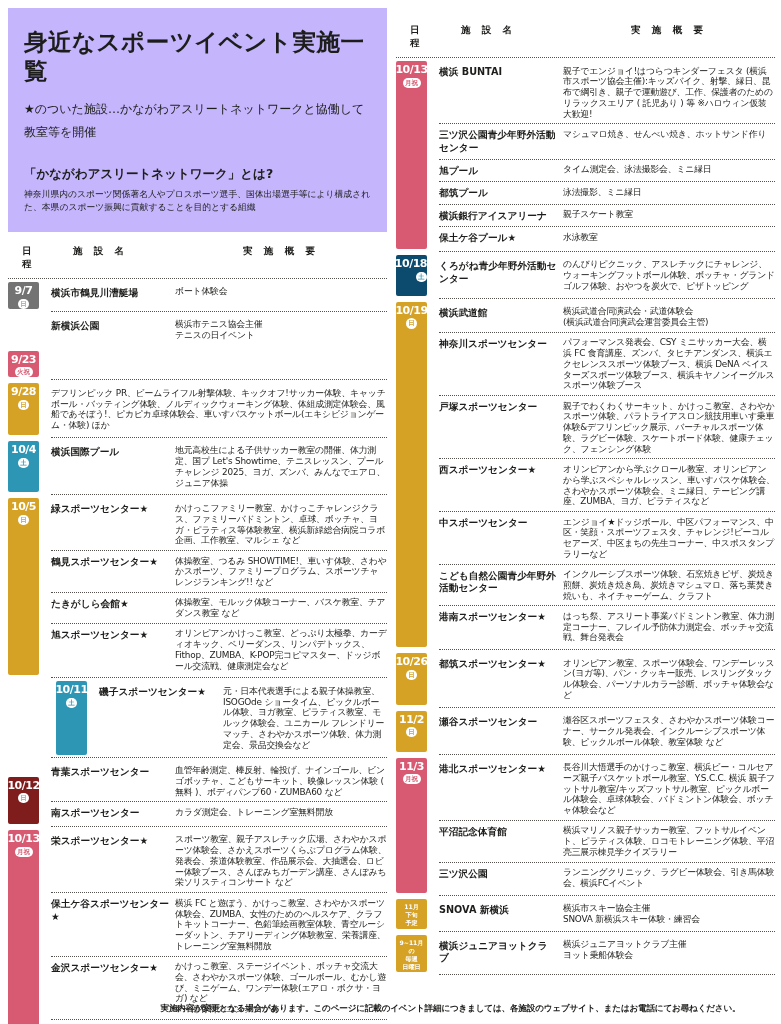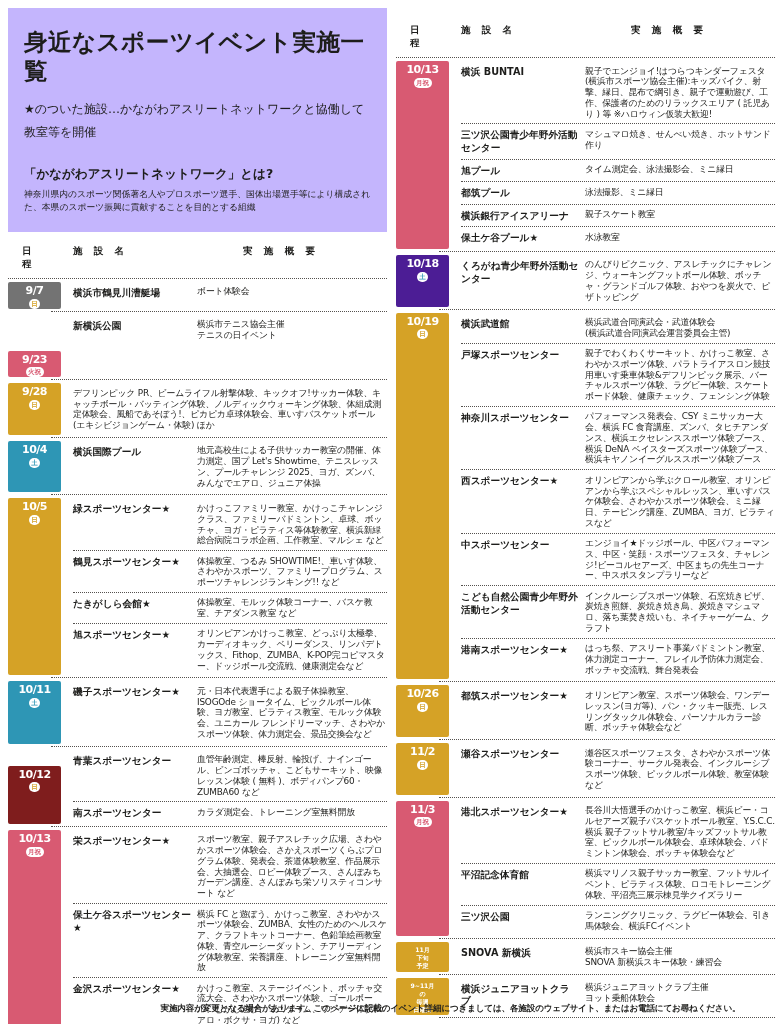--- a/index.html
+++ b/index.html
@@ -19,21 +19,21 @@
   .thead{display:flex;font-size:9.5px;font-weight:bold;letter-spacing:4px;
          padding:13px 0 7px 0;}
   .thead .h-date{width:43px;flex:none;padding-left:14px;box-sizing:border-box;}
   .thead .h-fac{width:124px;flex:none;padding-left:22px;box-sizing:border-box;}
   .thead .h-sum{flex:1;text-align:center;}
   .col.right .thead{padding-top:16px;}
   .hsep{border-top:1.5px dotted #55514e;margin:0 0 3px 0;}
 
   
   .group{display:flex;align-items:stretch;}
-  .badge{width:53px;flex:none;border-radius:2px;display:flex;flex-direction:column;
+  .badge{width:31px;flex:none;border-radius:2px;display:flex;flex-direction:column;
          align-items:center;padding-top:3px;box-sizing:border-box;margin-right:12px;}
   .badge-date{color:#fff;font-weight:bold;font-size:11px;line-height:1.1;letter-spacing:-0.5px;}
   .badge-day{display:inline-block;background:#fff;border-radius:8px;font-size:6.5px;
              font-weight:bold;line-height:1.25;padding:1px 2.5px;margin-top:1.5px;}
   .badge.small{padding-top:4px;}
   .badge-line{color:#fff;font-weight:bold;font-size:6.1px;line-height:1.35;white-space:nowrap;}
 
   .rows{flex:1;display:flex;flex-direction:column;}
   .row{display:flex;padding:3px 0 4px 0;}
   .row + .row{border-top:1.5px dotted #55514e;}
@@ -138,21 +138,21 @@
               <div class="summary">体操教室、モルック体験コーナー、バスケ教室、チアダンス教室 など</div>
             </div>
             <div class="row">
               <div class="facility">旭スポーツセンター★</div>
               <div class="summary">オリンピアンかけっこ教室、どっぷり太極拳、カーディオキック、ベリーダンス、リンパデトックス、Fithop、ZUMBA、K-POP完コピマスター、ドッジボール交流戦、健康測定会など</div>
             </div>
           </div>
         </div>
         <div class="gsep"></div>
         <div class="group">
-          <div class="badge" style="background: rgb(46, 150, 181);">
+          <div class="badge" style="background: rgb(46, 150, 181); margin-left: 48px;">
             <div class="badge-date">10/11</div>
             <div class="badge-day" style="color: rgb(46, 150, 181);">土</div>
           </div>
           <div class="rows">
             <div class="row">
               <div class="facility">磯子スポーツセンター★</div>
               <div class="summary">元・日本代表選手による親子体操教室、ISOGOde ショータイム、ピックルボール体験、ヨガ教室、ピラティス教室、モルック体験会、ユニカール フレンドリーマッチ、さわやかスポーツ体験、体力測定会、景品交換会など</div>
             </div>
           </div>
         </div>
@@ -237,21 +237,21 @@
               <div class="summary">親子スケート教室</div>
             </div>
             <div class="row">
               <div class="facility">保土ケ谷プール★</div>
               <div class="summary">水泳教室</div>
             </div>
           </div>
         </div>
         <div class="gsep"></div>
         <div class="group">
-          <div class="badge" style="background: #4c1d95;">
+          <div class="badge" style="background: #0c4a6e; align-items: flex-end;">
             <div class="badge-date">10/18</div>
             <div class="badge-day" style="color: rgb(46, 150, 181);">土</div>
           </div>
           <div class="rows">
             <div class="row">
               <div class="facility">くろがね青少年野外活動センター</div>
               <div class="summary">のんびりピクニック、アスレチックにチャレンジ、ウォーキングフットボール体験、ボッチャ・グランドゴルフ体験、おやつを炭火で、ピザトッピング</div>
             </div>
           </div>
         </div>
@@ -261,26 +261,26 @@
             <div class="badge-date">10/19</div>
             <div class="badge-day" style="color: rgb(213, 162, 38);">日</div>
           </div>
           <div class="rows">
             <div class="row">
               <div class="facility">横浜武道館</div>
               <div class="summary">横浜武道合同演武会・武道体験会
 (横浜武道合同演武会運営委員会主管)</div>
             </div>
             <div class="row">
+              <div class="facility">神奈川スポーツセンター</div>
+              <div class="summary">パフォーマンス発表会、CSY ミニサッカー大会、横浜 FC 食育講座、ズンバ、タヒチアンダンス、横浜エクセレンススポーツ体験ブース、横浜 DeNA ベイスターズスポーツ体験ブース、横浜キヤノンイーグルススポーツ体験ブース</div>
+            </div>
+            <div class="row">
               <div class="facility">戸塚スポーツセンター</div>
               <div class="summary">親子でわくわくサーキット、かけっこ教室、さわやかスポーツ体験、パラトライアスロン競技用車いす乗車体験&amp;デフリンピック展示、バーチャルスポーツ体験、ラグビー体験、スケートボード体験、健康チェック、フェンシング体験</div>
-            </div>
-            <div class="row">
-              <div class="facility">神奈川スポーツセンター</div>
-              <div class="summary">パフォーマンス発表会、CSY ミニサッカー大会、横浜 FC 食育講座、ズンバ、タヒチアンダンス、横浜エクセレンススポーツ体験ブース、横浜 DeNA ベイスターズスポーツ体験ブース、横浜キヤノンイーグルススポーツ体験ブース</div>
             </div>
             <div class="row">
               <div class="facility">西スポーツセンター★</div>
               <div class="summary">オリンピアンから学ぶクロール教室、オリンピアンから学ぶスペシャルレッスン、車いすバスケ体験会、さわやかスポーツ体験会、ミニ縁日、テーピング講座、ZUMBA、ヨガ、ピラティスなど</div>
             </div>
             <div class="row">
               <div class="facility">中スポーツセンター</div>
               <div class="summary">エンジョイ★ドッジボール、中区パフォーマンス、中区・笑顔・スポーツフェスタ、チャレンジ!ビーコルセアーズ、中区まちの先生コーナー、中スポスタンプラリーなど</div>
             </div>
             <div class="row">

